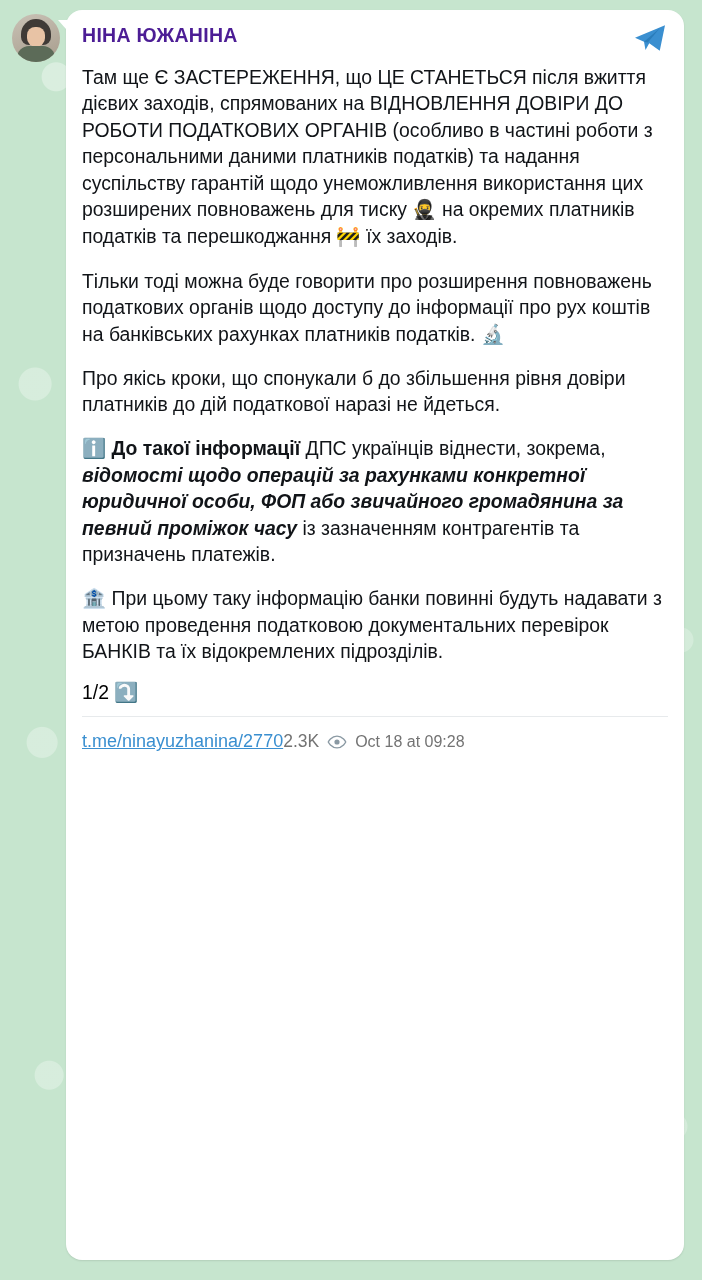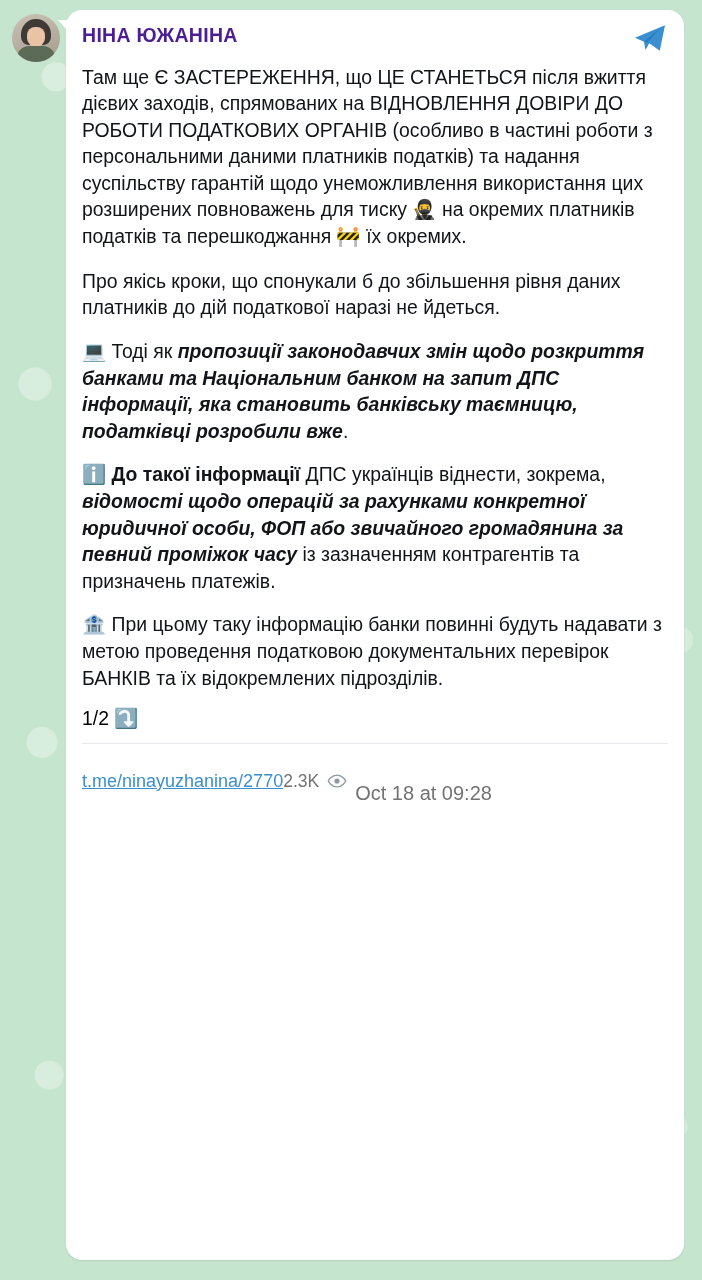--- a/index.html
+++ b/index.html
@@ -122,21 +122,21 @@
   }
   .meta {
     display: flex;
     align-items: center;
     gap: 8px;
     color: #737373;
     font-size: 17px;
   }
   .eye { width: 20px; height: 14px; }
   .views { font-size: 17.5px; }
-  .time { font-size: 20px; margin-top: 24px; }
+  .time { font-size: 16px; }
 </style>
 </head>
 <body>
 
 <div class="bg-pattern"></div>
 
 <div class="screen">
 
   <div class="avatar">
     <div class="hair"></div>
@@ -155,33 +155,32 @@
     </div>
 
     <div class="msg">
 
 
       <p>
         <span>Там ще Є ЗАСТЕРЕЖЕННЯ, що ЦЕ СТАНЕТЬСЯ після вжиття дієвих заходів, спрямованих на ВІДНОВЛЕННЯ ДОВІРИ ДО РОБОТИ ПОДАТКОВИХ ОРГАНІВ (особливо в частині роботи з персональними даними платників податків) та надання суспільству гарантій щодо унеможливлення використання цих розширених повноважень для тиску</span>
         <span class="emoji">🥷</span>
         <span>на окремих платників податків та перешкоджання</span>
         <span class="emoji">🚧</span>
-        <span>їх окремих.</span>
-      </p>
-
-
-      <p>
-        <span>Про якісь кроки, що спонукали б до збільшення рівня даних платників до дій податкової наразі не йдеться.</span>
-      </p>
-
-      <p>
-        <span class="emoji">💻</span>
-        <span>Тоді як</span>
-        <span class="bi">пропозиції законодавчих змін щодо розкриття банками та Національним банком на запит ДПС інформації, яка становить банківську таємницю, податківці розробили вже</span><span>.</span>
-      </p>
+        <span>їх заходів.</span>
+      </p>
+
+      <p>
+        <span>Тільки тоді можна буде говорити про розширення повноважень податкових органів щодо доступу до інформації про рух коштів на банківських рахунках платників податків.</span>
+        <span class="emoji">🔬</span>
+      </p>
+
+      <p>
+        <span>Про якісь кроки, що спонукали б до збільшення рівня довіри платників до дій податкової наразі не йдеться.</span>
+      </p>
+
 
       <p>
         <span class="emoji">ℹ️</span>
         <span class="b u">До такої інформації</span>
         <span>ДПС українців віднести, зокрема,</span>
         <span class="bi">відомості щодо операцій за рахунками конкретної юридичної особи, ФОП або звичайного громадянина за певний проміжок часу</span>
         <span class="u">із зазначенням контрагентів та призначень платежів.</span>
       </p>
 
       <p>

